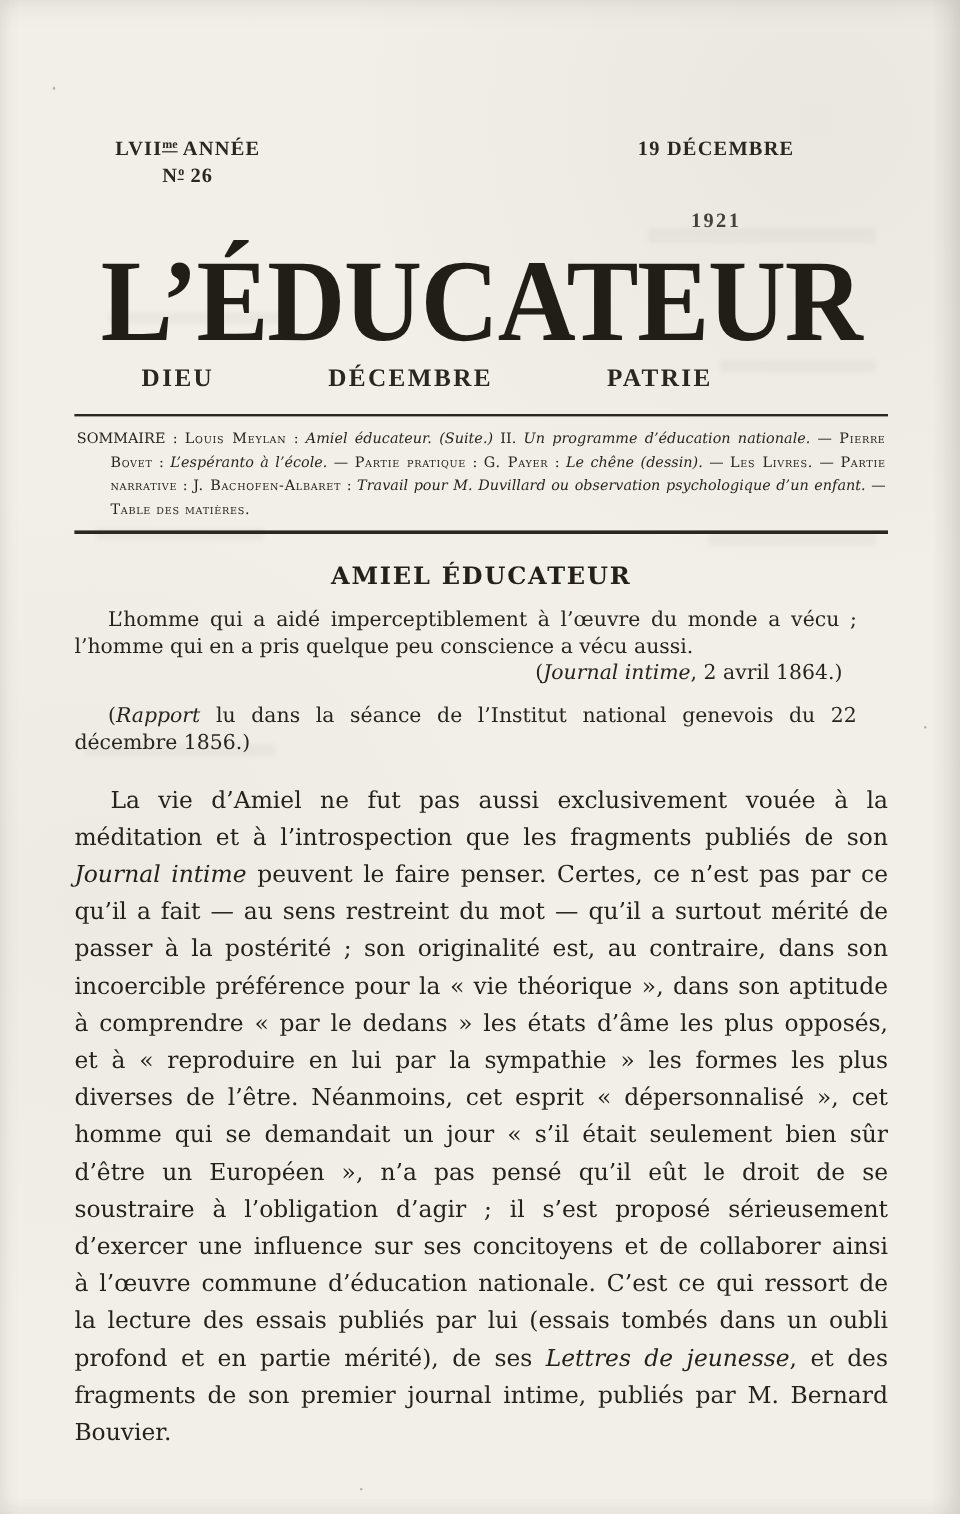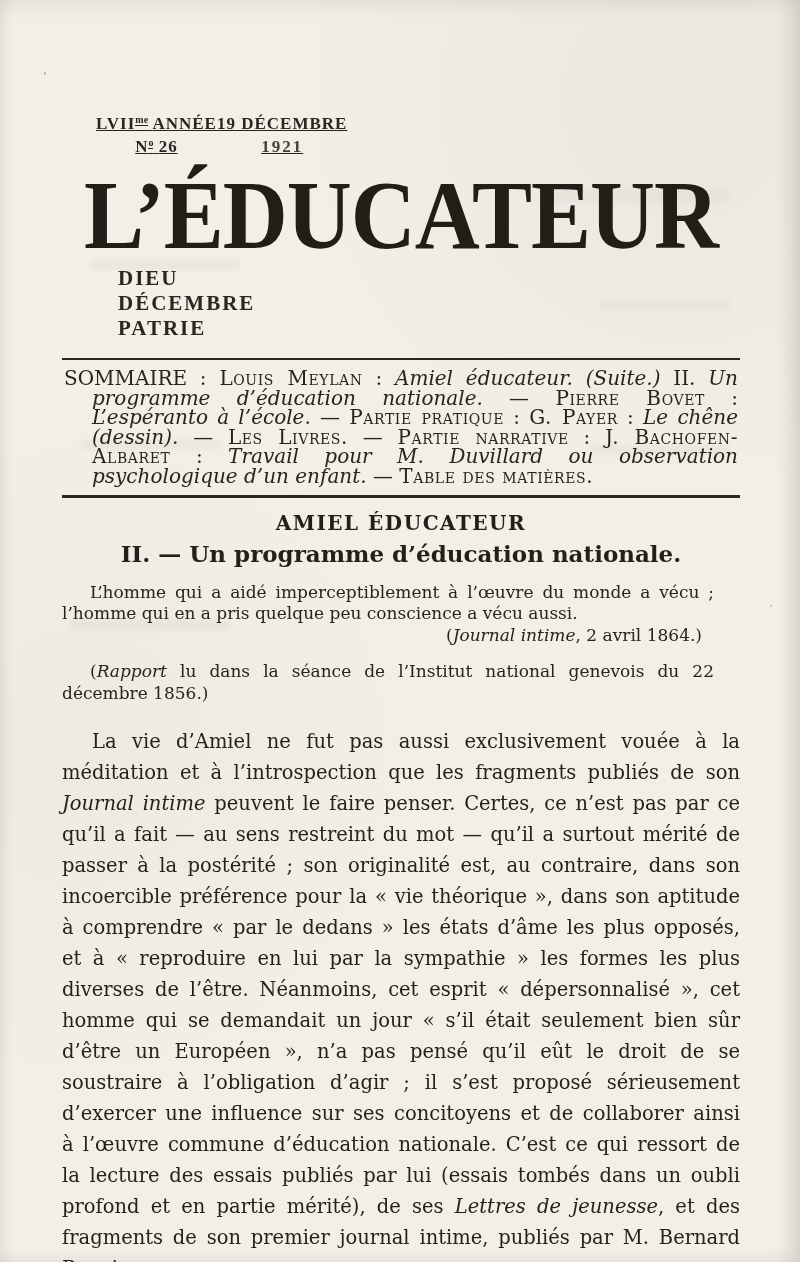--- a/index.html
+++ b/index.html
@@ -21,23 +21,23 @@
       linear-gradient(to right, rgba(100,95,85,0.05), transparent 2%),
       linear-gradient(to bottom, rgba(100,95,85,0.04), transparent 2%);
     box-shadow: inset -6px 0 18px rgba(60,55,45,0.06), inset 0 -4px 14px rgba(60,55,45,0.04);
   }
   .speck{position:absolute;border-radius:50%;background:rgba(70,65,55,0.35);}
   .bleed{position:absolute;background:rgba(120,115,100,0.06);filter:blur(2px);border-radius:2px;}
 
   .content{position:absolute;left:62px;top:112px;width:678px;}
 
   
-  .header-row{display:flex;padding:0 78px 0 34px;text-decoration:underline;}
+  .header-row{display:flex;justify-content:space-between;padding:0 78px 0 34px;}
   .header-block{text-align:center;font-family:"Liberation Serif",serif;font-weight:bold;font-size:17px;letter-spacing:1px;line-height:23px;color:#2a2620;}
-  .header-block .faded{color:#45413a;letter-spacing:2px;}
+  .header-block .faded{color:#45413a;letter-spacing:2px;margin-top:37px;}
   .sup{font-size:10px;vertical-align:6px;border-bottom:1px solid currentColor;line-height:1;letter-spacing:0;}
 
   
   .masthead{
     margin-top:14px;
     text-align:center;
     font-family:"Liberation Serif",serif;
     font-weight:bold;
     font-size:90px;
     line-height:80px;
@@ -46,37 +46,37 @@
     transform:scaleY(1.08);
     transform-origin:center top;
     color:#211d17;
     white-space:nowrap;
   }
   .motto{
     margin-top:10px;
     display:flex;justify-content:space-between;
     padding:0 146px 0 56px;
     font-family:"Liberation Serif",serif;
-    font-weight:bold;font-size:21px;letter-spacing:2px;color:#2a2620;flex-direction:column;
+    font-weight:bold;font-size:21px;letter-spacing:2px;color:#2a2620;
   }
 
   .rule{background:#2b2720;height:2px;margin-top:17px;}
   .rule.thick{height:3px;margin-top:0;}
 
   
   .sommaire{
     padding:9px 2px 8px 30px;
     text-indent:-28px;
-    font-size:20px;line-height:19.6px;
+    font-size:12px;line-height:19.6px;
     text-align:justify;
     color:#28241d;
   }
 
   
-  .article-title{margin-top:13px;text-align:center;font-weight:bold;font-size:20px;letter-spacing:1.5px;color:#241f19;}
+  .article-title{margin-top:23px;text-align:center;font-weight:bold;font-size:20px;letter-spacing:1.5px;color:#241f19;}
   .article-subtitle{margin-top:5px;text-align:center;font-weight:bold;font-size:23px;color:#241f19;}
 
   
   .epigraph{margin-top:15px;padding-right:26px;font-size:17px;line-height:21.6px;color:#28241d;}
   .ep-text{margin:0;text-align:justify;text-indent:28px;}
   .ep-attr{margin:0;text-align:right;padding-right:12px;}
 
   
   .article-body{margin-top:21px;}
   .body-para{margin:0;font-size:19.5px;line-height:31px;text-align:justify;text-indent:30px;word-spacing:1.5px;color:#26221b;}
@@ -123,21 +123,20 @@
       <span>PATRIE</span>
     </div>
 
     <div class="rule"></div>
 
     <div class="sommaire"><span class="seg-p">SOMMAIRE : </span><span class="seg-sc">Louis Meylan</span><span class="seg-p"> : </span><span class="seg-i">Amiel éducateur. (Suite.)</span><span class="seg-p"> II. </span><span class="seg-i">Un programme d’éducation nationale.</span><span class="seg-p"> — </span><span class="seg-sc">Pierre Bovet</span><span class="seg-p"> : </span><span class="seg-i">L’espéranto à l’école.</span><span class="seg-p"> — </span><span class="seg-sc">Partie pratique</span><span class="seg-p"> : </span><span class="seg-sc">G. Payer</span><span class="seg-p"> : </span><span class="seg-i">Le chêne (dessin).</span><span class="seg-p"> — </span><span class="seg-sc">Les Livres.</span><span class="seg-p"> — </span><span class="seg-sc">Partie narrative</span><span class="seg-p"> : </span><span class="seg-sc">J. Bachofen-Albaret</span><span class="seg-p"> : </span><span class="seg-i">Travail pour M. Duvillard ou observation psychologique d’un enfant.</span><span class="seg-p"> — </span><span class="seg-sc">Table des matières.</span></div>
 
     <div class="rule thick"></div>
 
     <div class="article-title">AMIEL ÉDUCATEUR</div>
-    <div class="article-subtitle">II. — Un programme d’éducation nationale.</div>
 
     <div class="epigraph">
       <p class="ep-text"><span class="seg-p">L’homme qui a aidé imperceptiblement à l’œuvre du monde a vécu ; l’homme qui en a pris quelque peu conscience a vécu aussi.</span></p>
       <p class="ep-attr"><span class="seg-p">(</span><span class="seg-i">Journal intime</span><span class="seg-p">, 2 avril 1864.)</span></p>
     </div>
 
     <div class="epigraph">
       <p class="ep-text"><span class="seg-p">(</span><span class="seg-i">Rapport</span><span class="seg-p"> lu dans la séance de l’Institut national genevois du 22 décembre 1856.)</span></p>
     </div>
 

